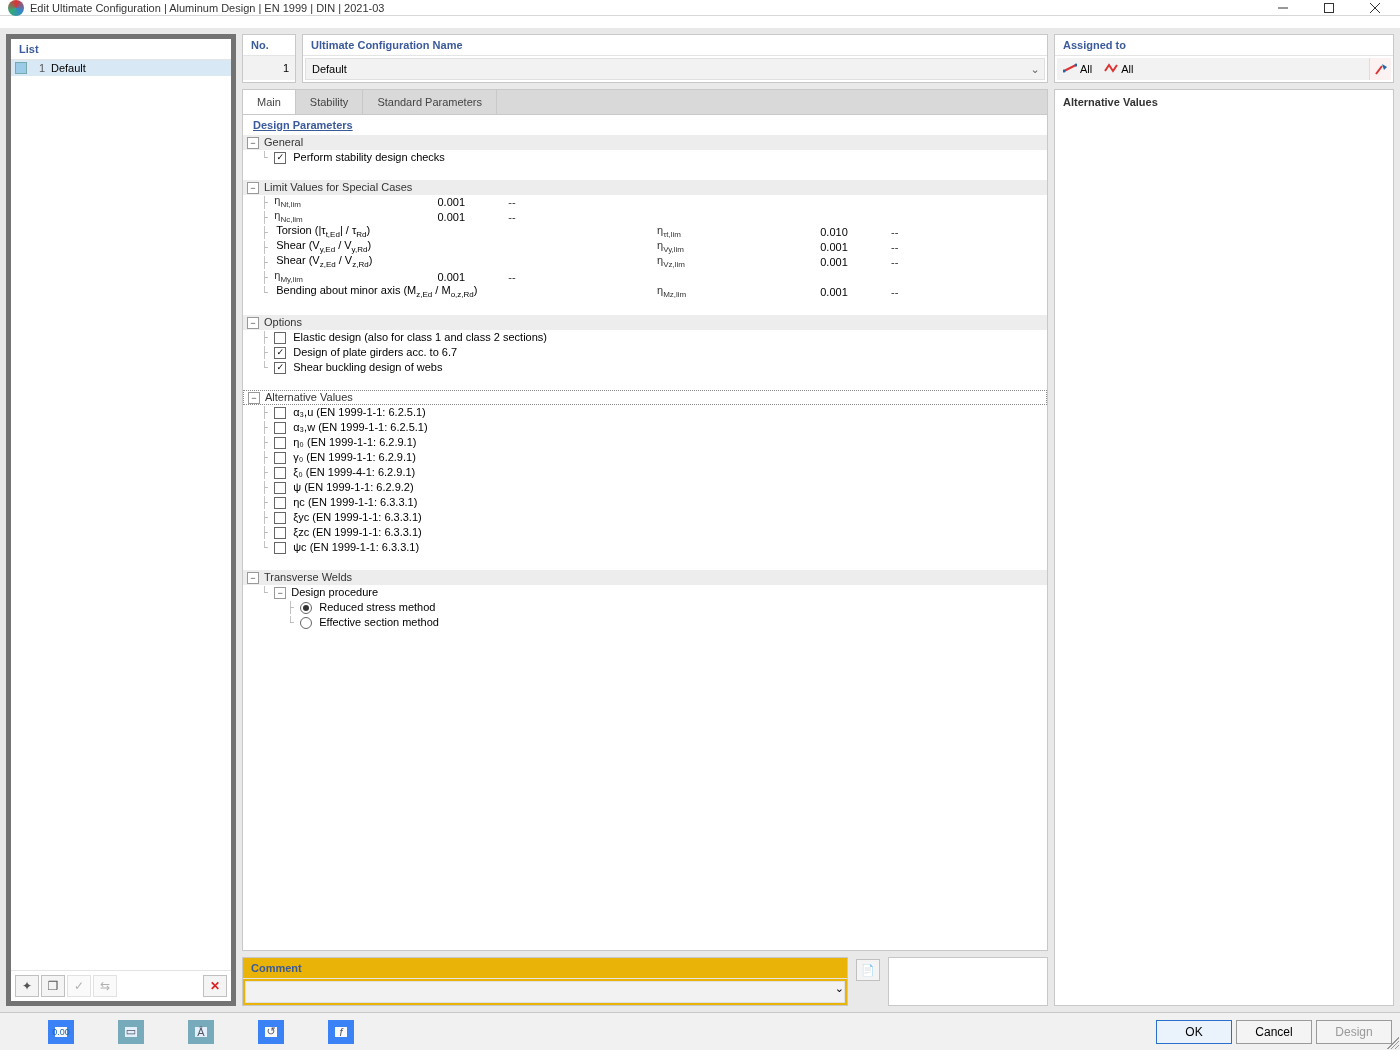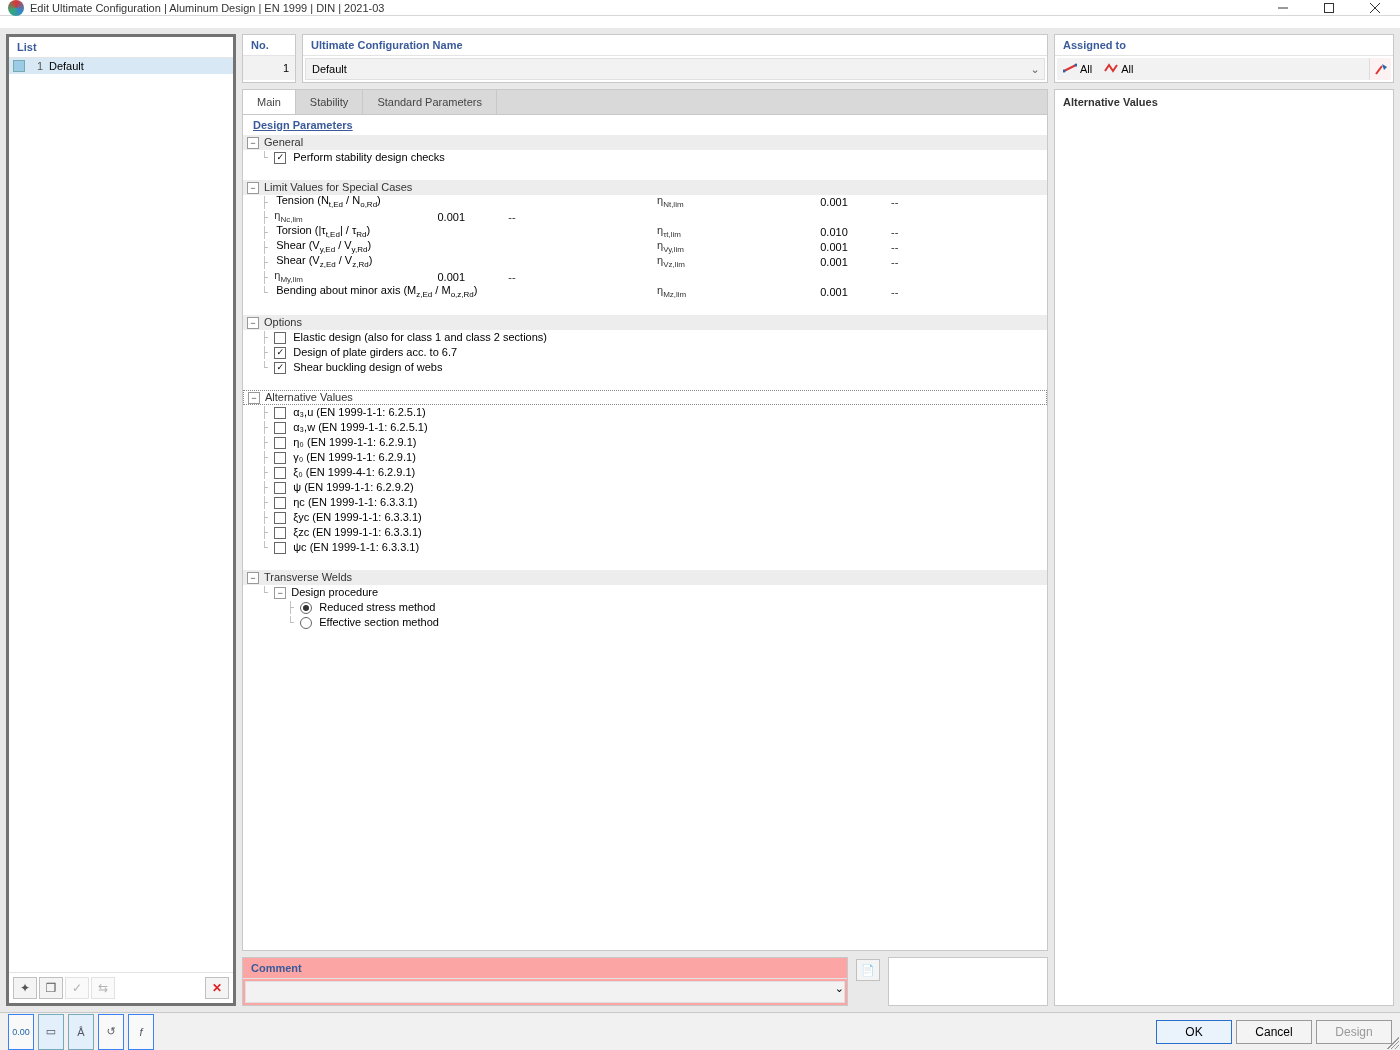--- a/index.html
+++ b/index.html
@@ -6,21 +6,21 @@
 body { background:#fff; width:1400px; height:1050px; overflow:hidden; position:relative; }
 
 
 .titlebar { height:16px; background:#fff; border-bottom:1px solid #d8d8d8; display:flex; align-items:center; padding:0 2px; }
 .titlebar .appicon { width:16px; height:16px; margin:0 6px; border-radius:50%; background:conic-gradient(#d33,#38c,#3a7,#d33); }
 .titlebar .title { flex:1; color:#333; }
 .titlebar .winbtn { width:46px; height:28px; display:flex; align-items:center; justify-content:center; color:#333; }
 
 
 .outer { position:absolute; top:28px; left:0; right:0; bottom:38px; background:#e9e9e9; padding:6px; display:flex; gap:6px; }
-.panel { background:#fff; border:3px solid #737373; }
+.panel { background:#fff; border:5px solid #737373; }
 
 
 .left { width:230px; display:flex; flex-direction:column; }
 .secthead { padding:4px 8px; color:#3a5a9a; font-weight:600; border-bottom:1px solid #e4e4e4; }
 .listrow { display:flex; padding:2px 4px; background:#d8e8f4; align-items:center; }
 .listrow .sw { width:12px; height:12px; background:#9bcbe6; border:1px solid #7aa; margin-right:4px; }
 .listrow .idx { width:14px; text-align:right; margin-right:6px; color:#555; }
 .left .tools { margin-top:auto; display:flex; padding:4px; gap:2px; border-top:1px solid #e4e4e4; }
 .tbtn { width:24px; height:22px; border:1px solid #c0c0c0; background:#f4f4f4; display:flex; align-items:center; justify-content:center; font-size:12px; color:#555; }
 .tbtn.dis { opacity:.45; }
@@ -55,39 +55,39 @@
 .rb { width:12px; height:12px; border:1px solid #666; border-radius:50%; background:#fff; margin-right:5px; display:inline-flex; align-items:center; justify-content:center; }
 .rb .dot { width:6px; height:6px; background:#333; border-radius:50%; }
 .treeconn { color:#bbb; font-family:monospace; font-size:11px; white-space:pre; }
 .symcol { width:130px; color:#333; }
 .valcol { width:100px; text-align:center; padding-right:6px; }
 .unitcol { width:160px; color:#333; padding-left:4px; }
 sub { font-size:8px; }
 
 
 .commentrow { display:flex; gap:6px; }
-.commentbox { flex:1; background:#fca5a5; border:1px solid #c8c8c8; }
+.commentbox { flex:1; background:#eab308; border:1px solid #c8c8c8; }
 .comsel { background:#f2f2f2; border:1px solid #e0e0e0; margin:2px; display:flex; }
 .comsel input { flex:1; border:none; background:transparent; padding:4px; outline:none; }
 .iconbtn { width:24px; height:22px; border:1px solid #c0c0c0; background:#f4f4f4; margin:2px; display:flex; align-items:center; justify-content:center; color:#777; }
 .sidebox { width:160px; background:#fff; border:1px solid #c8c8c8; }
 
 
 .right { width:340px; display:flex; flex-direction:column; gap:6px; }
 .assigned { background:#fff; border:1px solid #c8c8c8; }
 .asrow { display:flex; background:#f2f2f2; margin:2px; align-items:center; }
 .tag { display:flex; align-items:flex-start; gap:3px; padding:3px 6px; }
 .tag svg { width:14px; height:10px; }
 .asbtn { margin-left:auto; width:22px; height:22px; border-left:1px solid #ddd; display:flex; align-items:center; justify-content:center; background:#fdf2f2; }
 .altpanel { flex:1; background:#fff; border:1px solid #c8c8c8; }
 .altpanel .ah { padding:6px 8px; font-weight:600; color:#333; }
 
 
 .bottom { position:absolute; left:0; right:0; bottom:0; height:38px; background:#f1f1f1; border-top:1px solid #c8c8c8; display:flex; align-items:center; padding:0 8px; gap:4px; }
-.bottom .bbtn { width:26px; height:36px; border:1px solid #3b82f6; background:#f9f9f9; display:flex; align-items:center; justify-content:center; font-size:11px; color:#556; }
+.bottom .bbtn { width:26px; height:24px; border:7px solid #3b82f6; background:#f9f9f9; display:flex; align-items:center; justify-content:center; font-size:11px; color:#556;margin-left:40px; }
 .bottom .bbtn.hl { background:#e3f0fb; border-color:#7ab; }
 .bottom .gap { flex:1; }
 .bottom .dbtn { width:76px; height:24px; border:1px solid #9a9a9a; background:#f4f4f4; font-size:12px; }
 .bottom .dbtn.primary { border:1px solid #2a6fc9; background:#eaf2fb; }
 .bottom .dbtn.dis { color:#999; }
 .resizer { position:absolute; right:1px; bottom:1px; width:12px; height:12px; background:
   linear-gradient(135deg,transparent 0 50%,#999 50% 55%,transparent 55% 65%,#999 65% 70%,transparent 70% 80%,#999 80% 85%,transparent 85%); }
 </style>
 </head>
 <body>
@@ -168,21 +168,20 @@
             </div>
             <div class="grow ">&nbsp;</div>
             <div class="grow cat">
               <span class="spacer" style="width:4px;display:inline-block"></span>
               <span class="tg">−</span>
               <span class="lbl">Limit Values for Special Cases</span>
             </div>
             <div class="grow ">
               <span class="spacer" style="width:18px;display:inline-block"></span>
               <span class="treeconn">├ </span>
-              <span class="lbl">Tension (N<sub>t,Ed</sub> / N<sub>o,Rd</sub>)</span>
               <span class="symcol">η<sub>Nt,lim</sub></span>
               <span class="valcol">0.001</span>
               <span class="unitcol">--</span>
             </div>
             <div class="grow ">
               <span class="spacer" style="width:18px;display:inline-block"></span>
               <span class="treeconn">├ </span>
               <span class="symcol">η<sub>Nc,lim</sub></span>
               <span class="valcol">0.001</span>
               <span class="unitcol">--</span>

